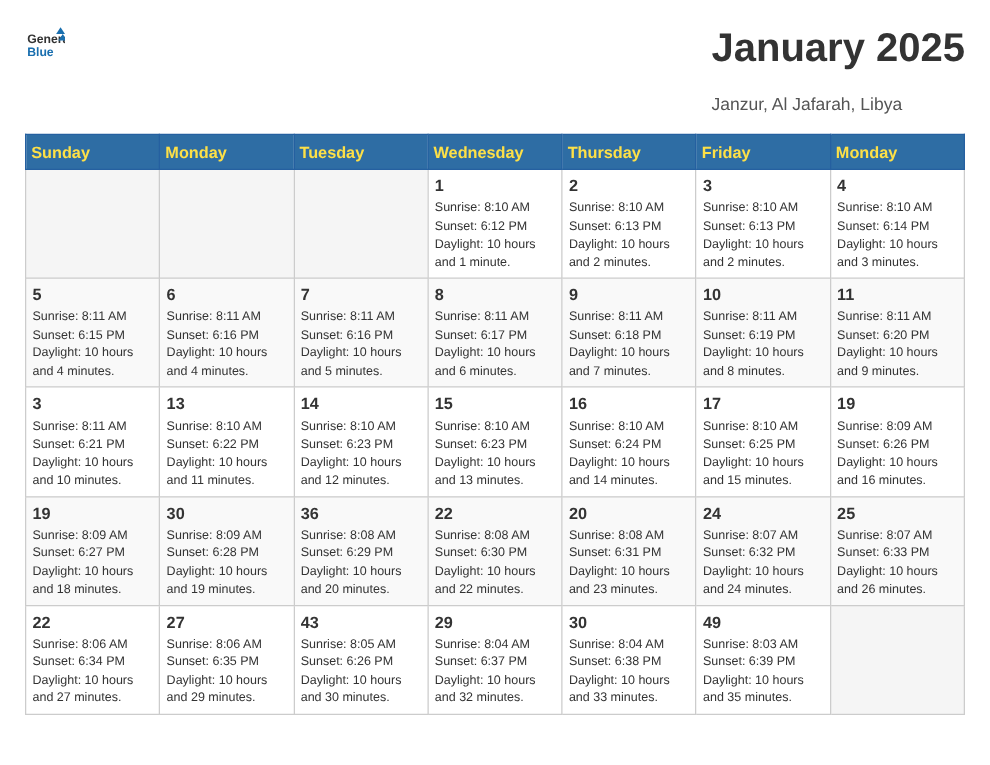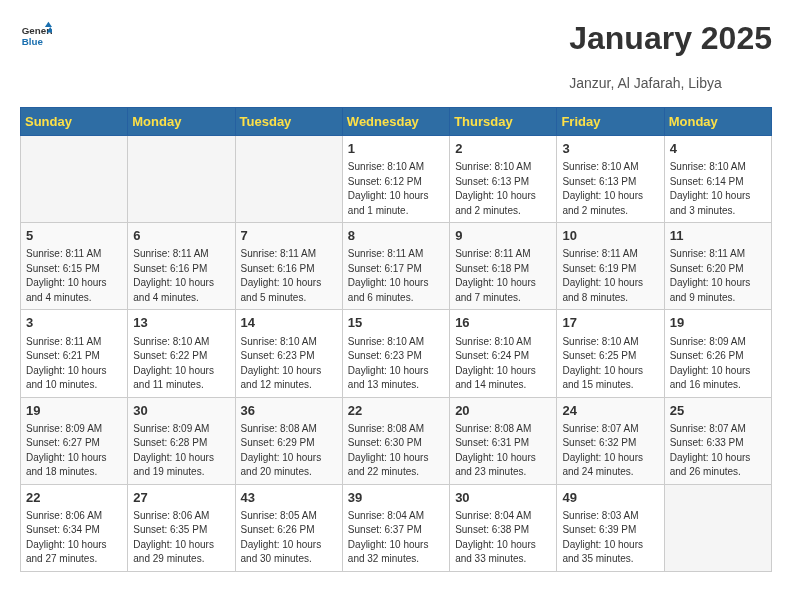--- a/index.html
+++ b/index.html
@@ -317,21 +317,21 @@
 and 29 minutes.</div>
         </td>
         <td>
           <span class="day-num">43</span>
           <div class="day-info" style="white-space: pre-line;">Sunrise: 8:05 AM
 Sunset: 6:26 PM
 Daylight: 10 hours
 and 30 minutes.</div>
         </td>
         <td>
-          <span class="day-num">39</span>
+          <span class="day-num">29</span>
           <div class="day-info" style="white-space: pre-line;">Sunrise: 8:04 AM
 Sunset: 6:37 PM
 Daylight: 10 hours
 and 32 minutes.</div>
         </td>
         <td>
           <span class="day-num">30</span>
           <div class="day-info" style="white-space: pre-line;">Sunrise: 8:04 AM
 Sunset: 6:38 PM
 Daylight: 10 hours

